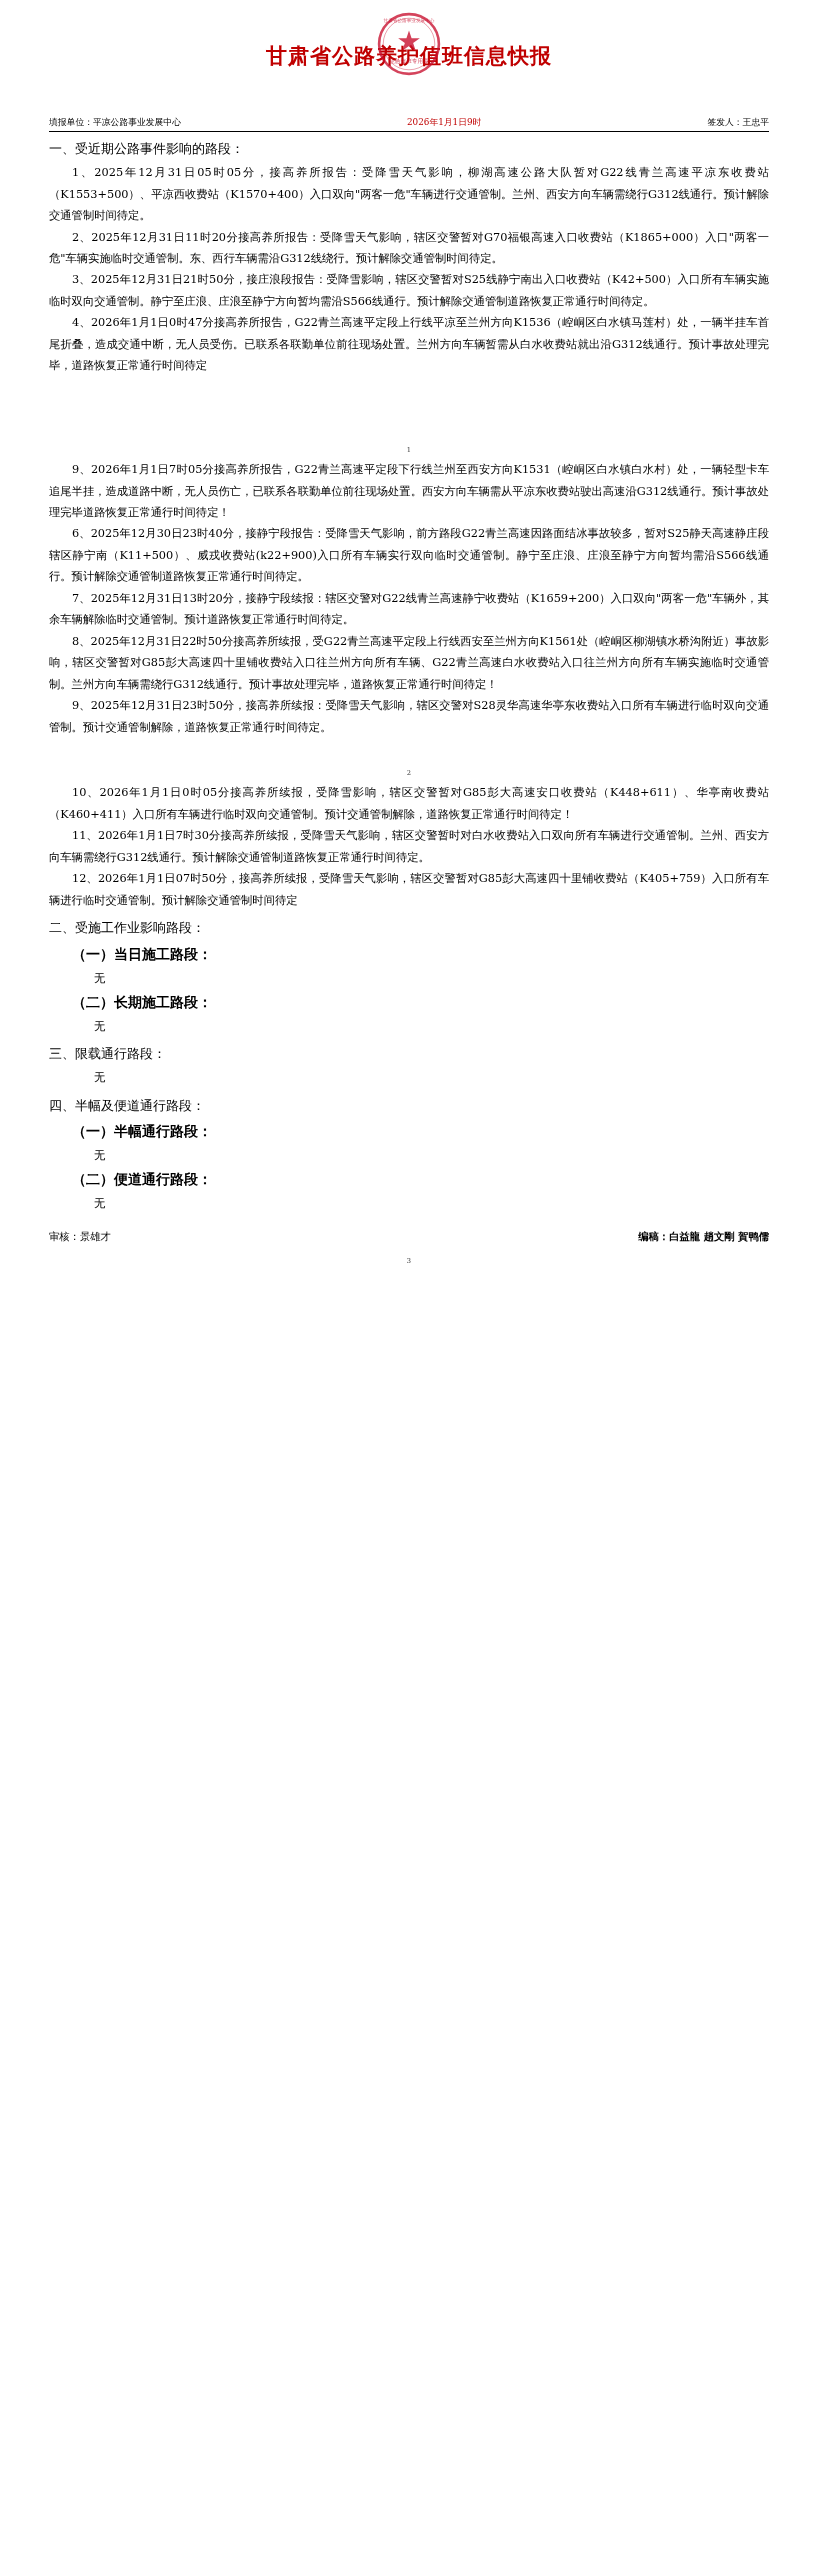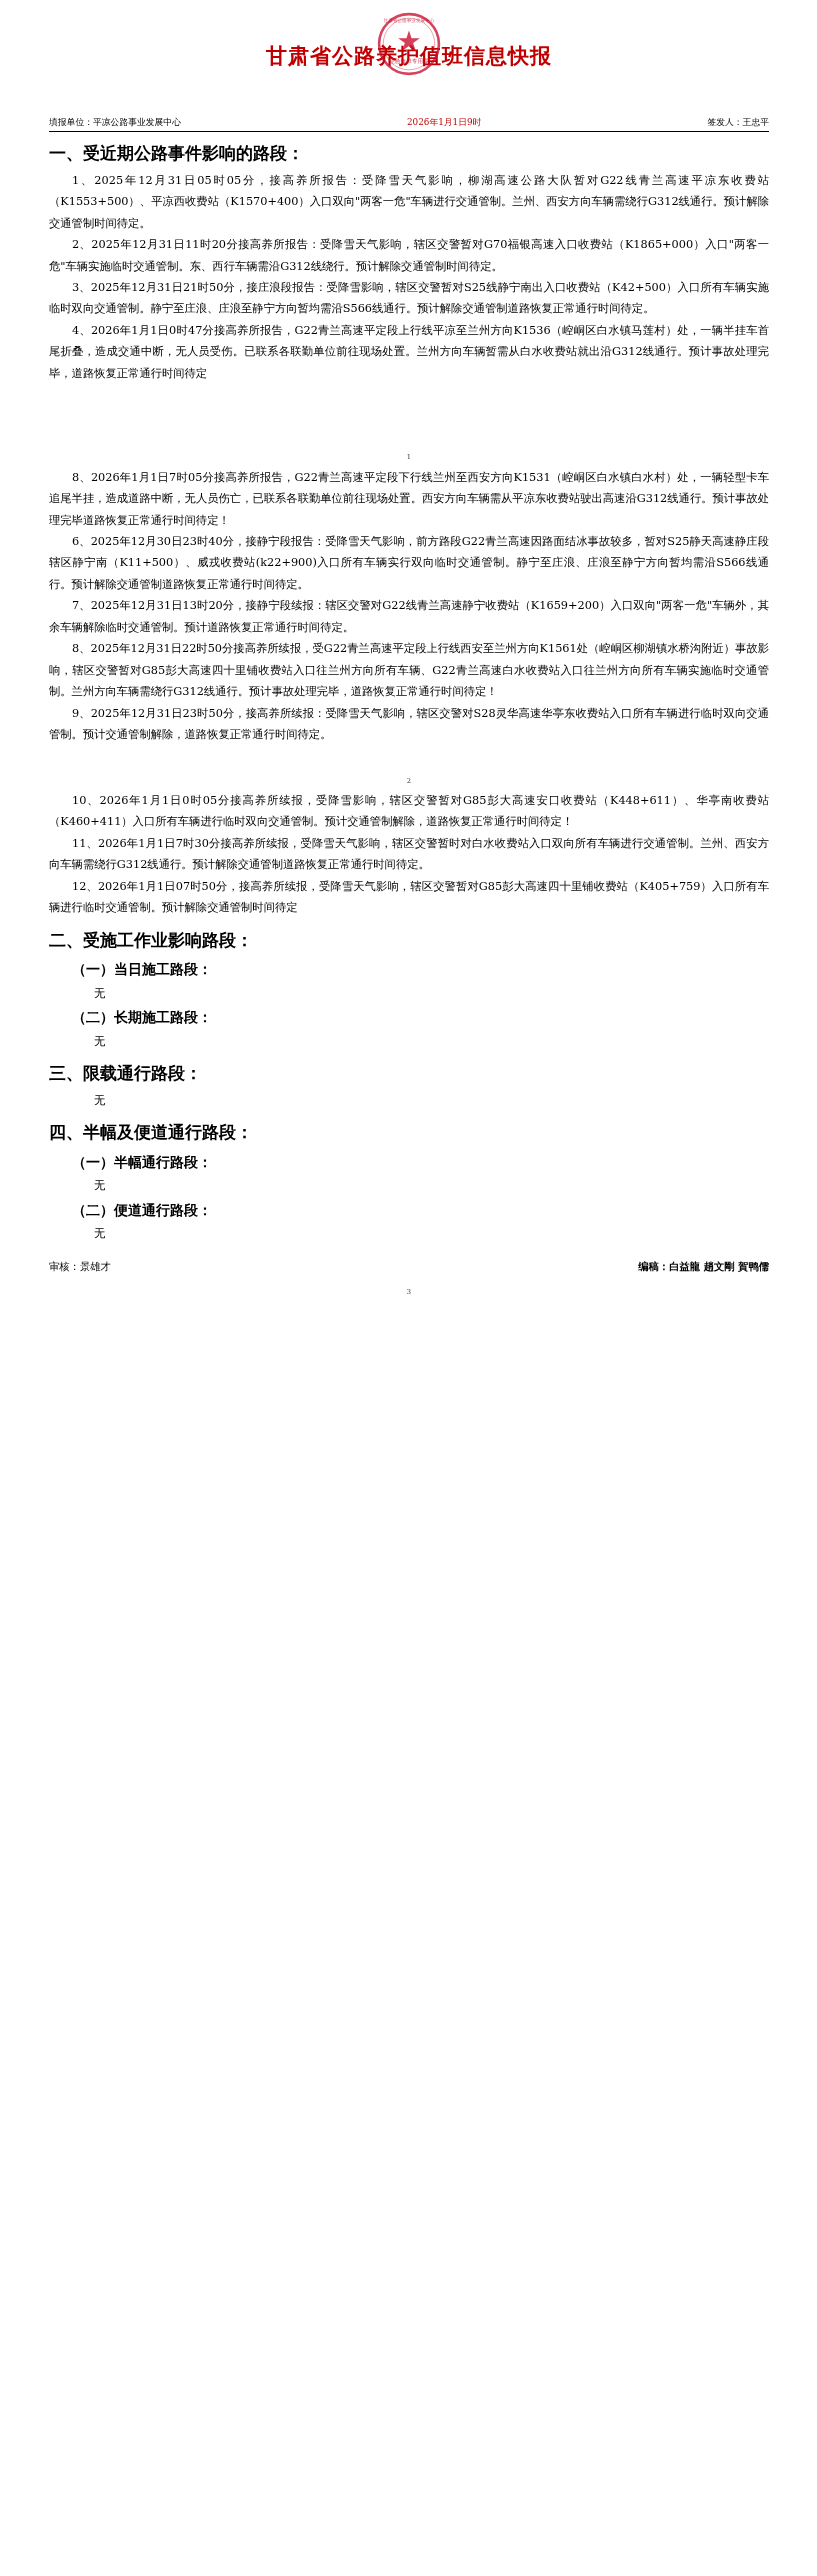--- a/index.html
+++ b/index.html
@@ -57,22 +57,22 @@
     padding-bottom: 2.1px;
     border-bottom: 1px solid #000;
     position: relative;
   }
   .meta-left, .meta-mid, .meta-right {
     white-space: nowrap;
   }
   .meta-mid { color: #c00000; }
   
   .sec-head {
-    font-size: 17px;
-    font-weight: bold;
+    font-size: 13px;
+    font-weight: normal;
     line-height: 1.9;
     margin-top: 5.2px;
   }
   .sub-head {
     font-size: 14px;
     font-weight: bold;
     line-height: 1.9;
     text-indent: 23px;
   }
   p.para {
@@ -147,21 +147,21 @@
   <div class="sec-head">一、受近期公路事件影响的路段：</div>
 
   <p class="para">1、2025年12月31日05时05分，接高养所报告：受降雪天气影响，柳湖高速公路大队暂对G22线青兰高速平凉东收费站（K1553+500）、平凉西收费站（K1570+400）入口双向"两客一危"车辆进行交通管制。兰州、西安方向车辆需绕行G312线通行。预计解除交通管制时间待定。</p>
   <p class="para">2、2025年12月31日11时20分接高养所报告：受降雪天气影响，辖区交警暂对G70福银高速入口收费站（K1865+000）入口"两客一危"车辆实施临时交通管制。东、西行车辆需沿G312线绕行。预计解除交通管制时间待定。</p>
   <p class="para">3、2025年12月31日21时50分，接庄浪段报告：受降雪影响，辖区交警暂对S25线静宁南出入口收费站（K42+500）入口所有车辆实施临时双向交通管制。静宁至庄浪、庄浪至静宁方向暂均需沿S566线通行。预计解除交通管制道路恢复正常通行时间待定。</p>
   <p class="para">4、2026年1月1日0时47分接高养所报告，G22青兰高速平定段上行线平凉至兰州方向K1536（崆峒区白水镇马莲村）处，一辆半挂车首尾折叠，造成交通中断，无人员受伤。已联系各联勤单位前往现场处置。兰州方向车辆暂需从白水收费站就出沿G312线通行。预计事故处理完毕，道路恢复正常通行时间待定</p>
 
   <div class="spacer-lg"></div>
   <div class="pagenum">1</div>
 
-  <p class="para">8、2026年1月1日7时05分接高养所报告，G22青兰高速平定段下行线兰州至西安方向K1531（崆峒区白水镇白水村）处，一辆轻型卡车追尾半挂，造成道路中断，无人员伤亡，已联系各联勤单位前往现场处置。西安方向车辆需从平凉东收费站驶出高速沿G312线通行。预计事故处理完毕道路恢复正常通行时间待定！</p>
+  <p class="para">9、2026年1月1日7时05分接高养所报告，G22青兰高速平定段下行线兰州至西安方向K1531（崆峒区白水镇白水村）处，一辆轻型卡车追尾半挂，造成道路中断，无人员伤亡，已联系各联勤单位前往现场处置。西安方向车辆需从平凉东收费站驶出高速沿G312线通行。预计事故处理完毕道路恢复正常通行时间待定！</p>
   <p class="para">6、2025年12月30日23时40分，接静宁段报告：受降雪天气影响，前方路段G22青兰高速因路面结冰事故较多，暂对S25静天高速静庄段辖区静宁南（K11+500）、威戎收费站(k22+900)入口所有车辆实行双向临时交通管制。静宁至庄浪、庄浪至静宁方向暂均需沿S566线通行。预计解除交通管制道路恢复正常通行时间待定。</p>
   <p class="para">7、2025年12月31日13时20分，接静宁段续报：辖区交警对G22线青兰高速静宁收费站（K1659+200）入口双向"两客一危"车辆外，其余车辆解除临时交通管制。预计道路恢复正常通行时间待定。</p>
   <p class="para">8、2025年12月31日22时50分接高养所续报，受G22青兰高速平定段上行线西安至兰州方向K1561处（崆峒区柳湖镇水桥沟附近）事故影响，辖区交警暂对G85彭大高速四十里铺收费站入口往兰州方向所有车辆、G22青兰高速白水收费站入口往兰州方向所有车辆实施临时交通管制。兰州方向车辆需绕行G312线通行。预计事故处理完毕，道路恢复正常通行时间待定！</p>
   <p class="para">9、2025年12月31日23时50分，接高养所续报：受降雪天气影响，辖区交警对S28灵华高速华亭东收费站入口所有车辆进行临时双向交通管制。预计交通管制解除，道路恢复正常通行时间待定。</p>
 
   <div class="spacer-md"></div>
   <div class="pagenum">2</div>
 
   <p class="para">10、2026年1月1日0时05分接高养所续报，受降雪影响，辖区交警暂对G85彭大高速安口收费站（K448+611）、华亭南收费站（K460+411）入口所有车辆进行临时双向交通管制。预计交通管制解除，道路恢复正常通行时间待定！</p>
   <p class="para">11、2026年1月1日7时30分接高养所续报，受降雪天气影响，辖区交警暂时对白水收费站入口双向所有车辆进行交通管制。兰州、西安方向车辆需绕行G312线通行。预计解除交通管制道路恢复正常通行时间待定。</p>

